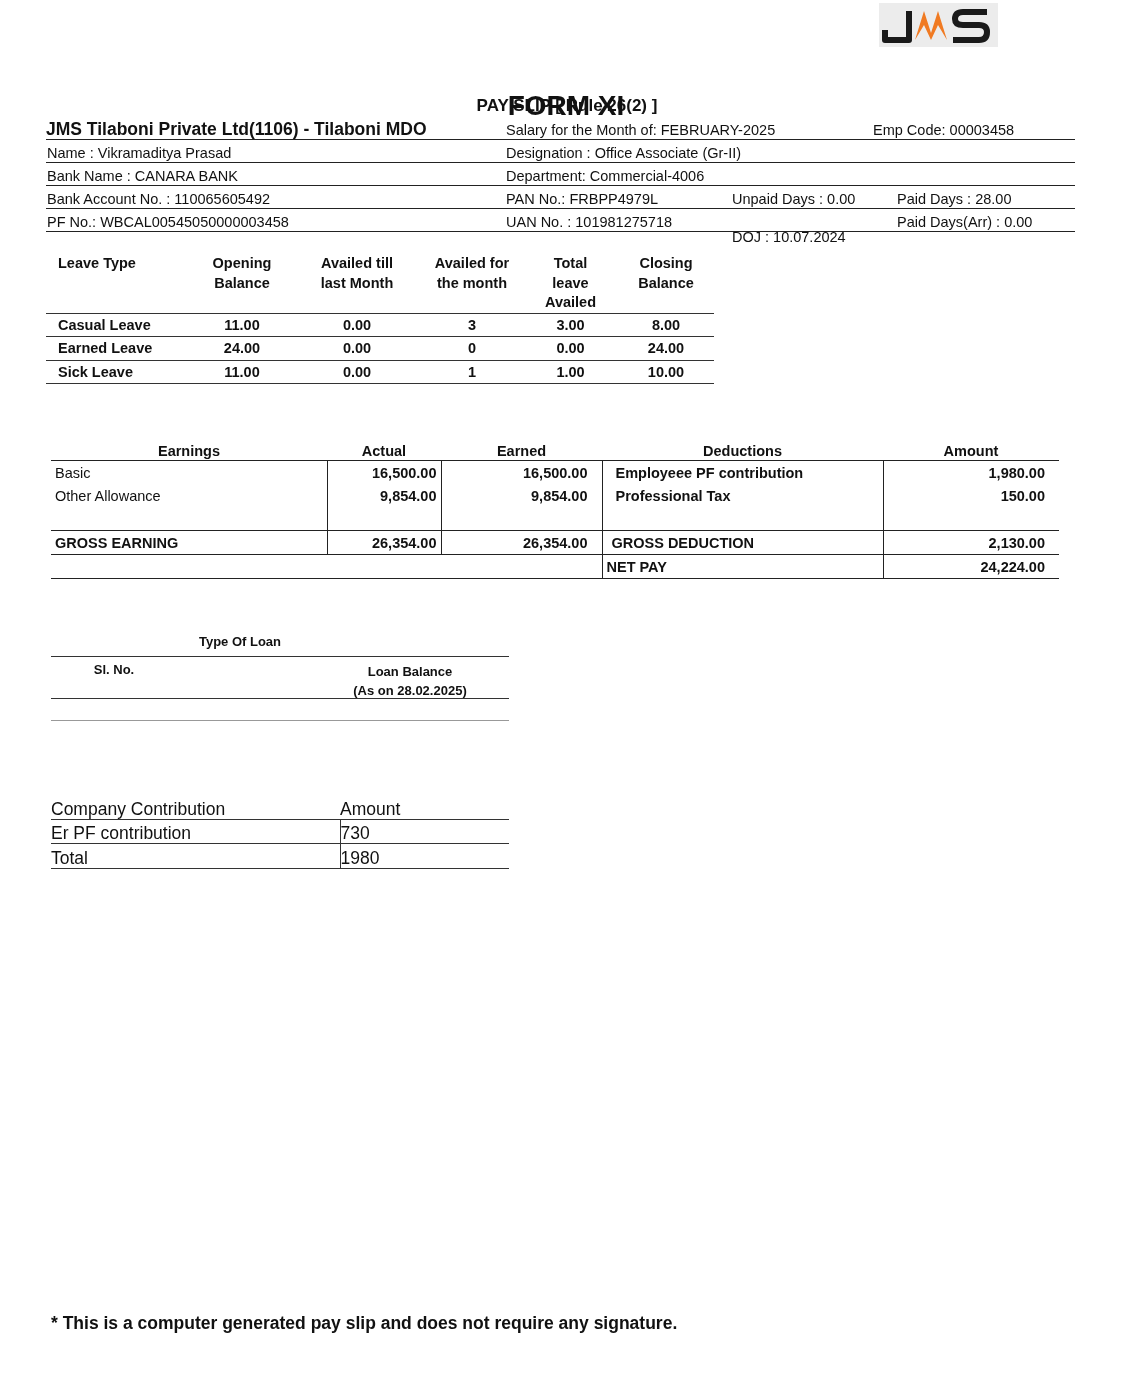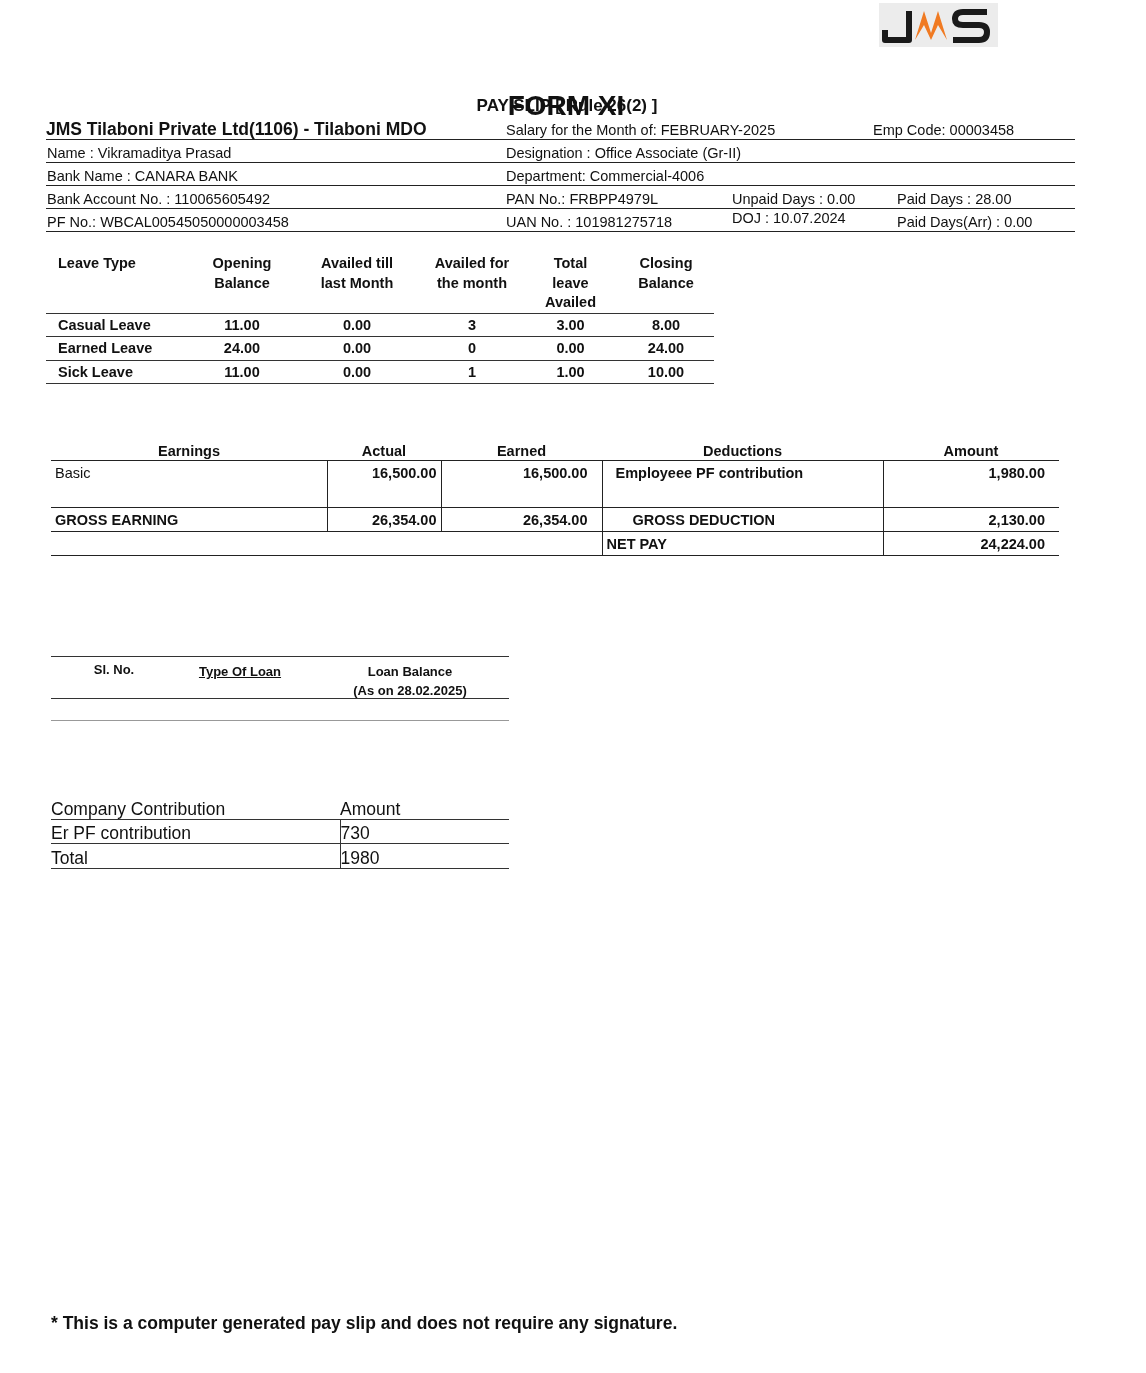--- a/index.html
+++ b/index.html
@@ -68,21 +68,21 @@
 <div class="hdr-line" style="top:185px;"></div>
 
 <div class="hdr-text" style="left:47px; top:191px;">Bank Account No. :  110065605492</div>
 <div class="hdr-text" style="left:506px; top:191px;">PAN No.: FRBPP4979L</div>
 <div class="hdr-text" style="left:732px; top:191px;">Unpaid Days :  0.00</div>
 <div class="hdr-text" style="left:897px; top:191px;">Paid Days : 28.00</div>
 <div class="hdr-line" style="top:208px;"></div>
 
 <div class="hdr-text" style="left:47px; top:214px;">PF No.: WBCAL00545050000003458</div>
 <div class="hdr-text" style="left:506px; top:214px;">UAN No. : 101981275718</div>
-<div class="hdr-text" style="left:732px; top:210px;">DOJ : 10.07.2024</div>
+<div class="hdr-text" style="left:732px; top:229px;">DOJ : 10.07.2024</div>
 <div class="hdr-text" style="left:897px; top:214px;">Paid Days(Arr) : 0.00</div>
 <div class="hdr-line" style="top:231px;"></div>
 
 <table class="leave">
   <colgroup>
       <col style="width:145px">
       <col style="width:102px">
       <col style="width:128px">
       <col style="width:102px">
       <col style="width:95px">
@@ -141,46 +141,53 @@
     <th>Amount</th>
   </tr>
   <tr>
     <td>Basic</td>
     <td class="r bl">16,500.00</td>
     <td class="r bl" style="padding-right:14px">16,500.00</td>
     <td class="bl" style="padding-left:13px">Employeee PF contribution</td>
     <td class="r bl" style="padding-right:14px">1,980.00</td>
   </tr>
   <tr>
+    <td>Other Allowance</td>
+    <td class="r bl">9,854.00</td>
+    <td class="r bl" style="padding-right:14px">9,854.00</td>
+    <td class="bl" style="padding-left:13px">Professional Tax</td>
+    <td class="r bl" style="padding-right:14px">150.00</td>
+  </tr>
+  <tr>
     <td></td>
     <td class="bl"></td>
     <td class="bl"></td>
     <td class="bl"></td>
     <td class="bl"></td>
   </tr>
   <tr class="bold top">
     <td>GROSS EARNING</td>
     <td class="r bl">26,354.00</td>
     <td class="r bl" style="padding-right:14px">26,354.00</td>
-    <td class="bl" style="padding-left:30px">GROSS DEDUCTION</td>
+    <td class="bl" style="padding-left:9px">GROSS DEDUCTION</td>
     <td class="r bl" style="padding-right:14px">2,130.00</td>
   </tr>
   <tr class="bold top bottom">
     <td></td>
     <td></td>
     <td></td>
     <td class="bl" style="">NET PAY</td>
     <td class="r bl" style="padding-right:14px">24,224.00</td>
   </tr>
 </tbody>
   </table>
 
 <div class="loan-line" style="top:656px;"></div>
 <div class="loan-h" style="left:78px; width:72px; top:662px;">Sl. No.</div>
-<div class="loan-h" style="left:180px; width:120px; top:664px;text-decoration:underline;">Type Of  Loan</div>
+<div class="loan-h" style="left:180px; width:120px; top:634px;">Type Of  Loan</div>
 <div class="loan-h" style="left:330px; width:160px; top:662px; line-height:19px;"><span>Loan Balance</span><br><span>(As on 28.02.2025)</span></div>
 <div class="loan-line" style="top:698px;"></div>
 <div class="loan-line" style="top:720px; border-top:1px solid #999;"></div>
 
 <table class="cc">
   <colgroup>
       <col style="width:289px">
       <col style="width:169px">
     </colgroup>
   <tbody>

